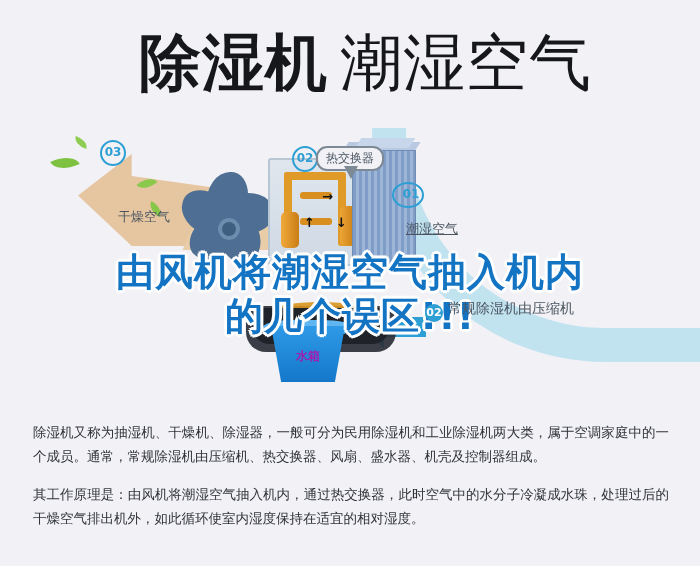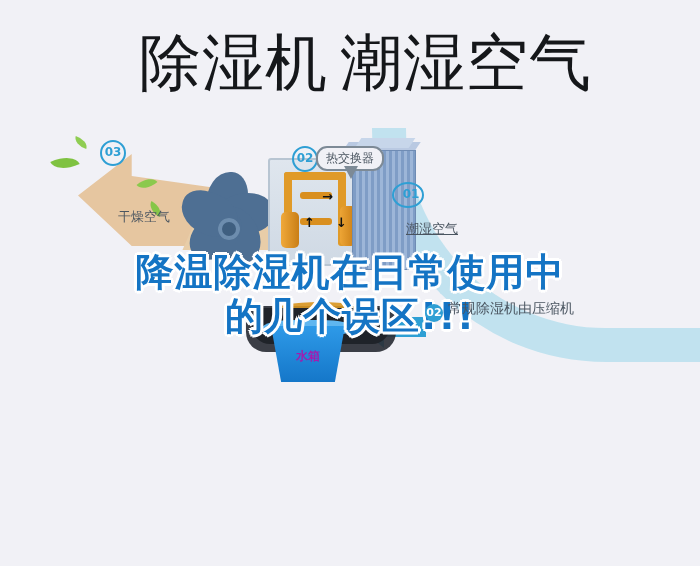--- a/index.html
+++ b/index.html
@@ -11,21 +11,21 @@
   }
   .page{position:relative;width:700px;height:566px;background:#f1f1f6;}
 
   
   .title-row{
     position:absolute;left:0;top:26px;width:700px;
     text-align:center;white-space:nowrap;
     font-size:62px;line-height:74px;color:#15171a;
     letter-spacing:1px;
   }
-  .title-a{font-weight:normal;margin-left:31px;}
+  .title-a{font-weight:bold;margin-left:31px;}
   .title-b{font-weight:normal;margin-left:12px;}
 
   
   .stage{position:absolute;left:0;top:120px;width:700px;height:290px;overflow:hidden;}
 
   
   .humid-band{
     position:absolute;left:372px;top:8px;width:300px;height:200px;
     border-radius:0 0 0 260px;
     border-left:34px solid #bfe2ef;
@@ -214,22 +214,26 @@
 
     <div class="badge-o" style="left:292px;top:26px;">02</div>
     <div class="bubble">热交换器</div>
     <div class="bubble-tail"></div>
 
     <div class="badge-o" style="left:392px;top:62px;padding-left:6px;">01</div>
     <div class="cap-lbl" style="left:406px;top:100px;text-decoration:underline;">潮湿空气</div>
   </div>
 
   <div class="overlay">
-    <span>降温除湿机在日常使用中</span>
+    <span>由风机将潮湿空气抽入机内</span>
     <span class="l2">的几个误区!!!</span>
   </div>
 
   <div class="cap cap-02">
     <span class="badge-f">02</span><span>常规除湿机由压缩机</span>
   </div>
 
+  <div class="body-text">
+    <p>除湿机又称为抽湿机、干燥机、除湿器，一般可分为民用除湿机和工业除湿机两大类，属于空调家庭中的一个成员。通常，常规除湿机由压缩机、热交换器、风扇、盛水器、机壳及控制器组成。</p>
+    <p>其工作原理是：由风机将潮湿空气抽入机内，通过热交换器，此时空气中的水分子冷凝成水珠，处理过后的干燥空气排出机外，如此循环使室内湿度保持在适宜的相对湿度。</p>
+  </div>
 
 </div>
 
 </body></html>

